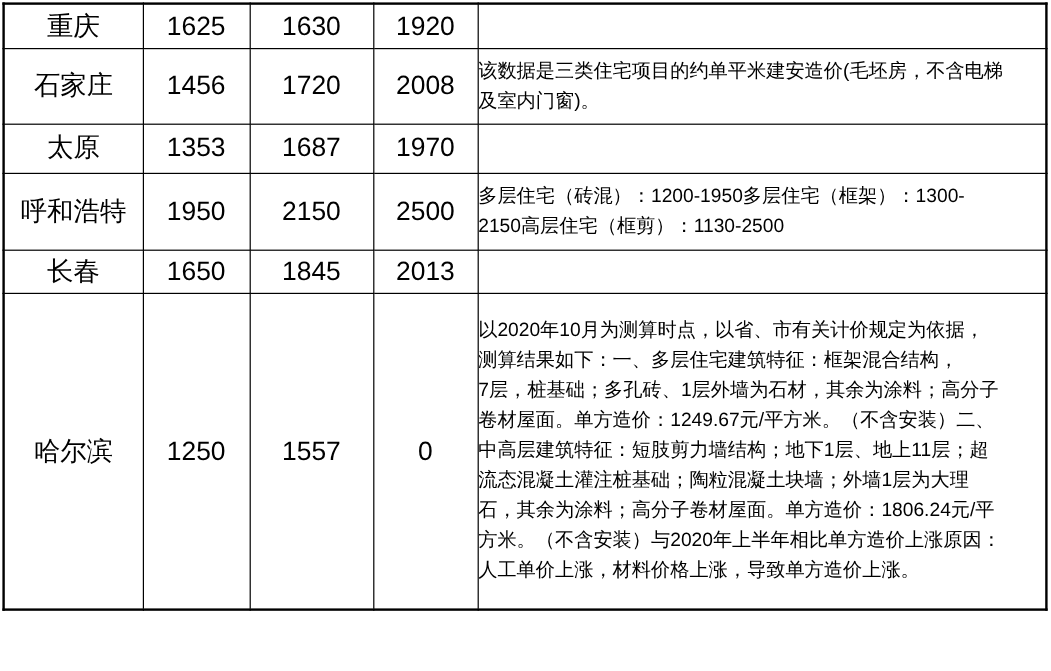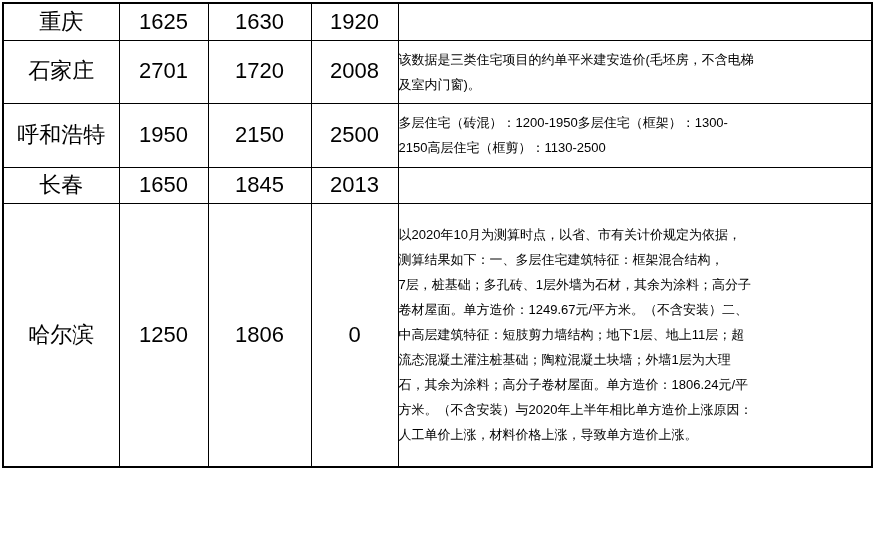--- a/index.html
+++ b/index.html
@@ -31,21 +31,21 @@
     overflow: hidden;
     padding: 0;
   }
   td.cell-center {
     text-align: center;
     vertical-align: middle;
     font-size: 22px;
     line-height: 1.2;
   }
   td.cell-note {
-    font-size: 13px;
+    font-size: 16px;
     line-height: 25px;
     vertical-align: middle;
     text-align: left;
     white-space: pre-wrap;
     padding: 0 2px 0 4px;
     word-break: keep-all;
   }
 </style>
 </head>
 <body>
@@ -62,45 +62,52 @@
     <tbody>
       <tr style="height:37px">
         <td class="cell-center">重庆</td>
         <td class="cell-center">1625</td>
         <td class="cell-center">1630</td>
         <td class="cell-center">1920</td>
         <td class="cell-note"></td>
       </tr>
       <tr style="height:63px">
         <td class="cell-center">石家庄</td>
-        <td class="cell-center">2701</td>
+        <td class="cell-center">1456</td>
         <td class="cell-center">1720</td>
         <td class="cell-center">2008</td>
         <td class="cell-note">该数据是三类住宅项目的约单平米建安造价(毛坯房，不含电梯
 及室内门窗)。</td>
+      </tr>
+      <tr style="height:41px">
+        <td class="cell-center">太原</td>
+        <td class="cell-center">1353</td>
+        <td class="cell-center">1687</td>
+        <td class="cell-center">1970</td>
+        <td class="cell-note"></td>
       </tr>
       <tr style="height:64px">
         <td class="cell-center">呼和浩特</td>
         <td class="cell-center">1950</td>
         <td class="cell-center">2150</td>
         <td class="cell-center">2500</td>
         <td class="cell-note">多层住宅（砖混）：1200-1950多层住宅（框架）：1300-
 2150高层住宅（框剪）：1130-2500</td>
       </tr>
       <tr style="height:36px">
         <td class="cell-center">长春</td>
         <td class="cell-center">1650</td>
         <td class="cell-center">1845</td>
         <td class="cell-center">2013</td>
         <td class="cell-note"></td>
       </tr>
       <tr style="height:264px">
         <td class="cell-center">哈尔滨</td>
         <td class="cell-center">1250</td>
-        <td class="cell-center">1806</td>
+        <td class="cell-center">1557</td>
         <td class="cell-center">0</td>
         <td class="cell-note">以2020年10月为测算时点，以省、市有关计价规定为依据，
 测算结果如下：一、多层住宅建筑特征：框架混合结构，
 7层，桩基础；多孔砖、1层外墙为石材，其余为涂料；高分子
 卷材屋面。单方造价：1249.67元/平方米。（不含安装）二、
 中高层建筑特征：短肢剪力墙结构；地下1层、地上11层；超
 流态混凝土灌注桩基础；陶粒混凝土块墙；外墙1层为大理
 石，其余为涂料；高分子卷材屋面。单方造价：1806.24元/平
 方米。（不含安装）与2020年上半年相比单方造价上涨原因：
 人工单价上涨，材料价格上涨，导致单方造价上涨。</td>

